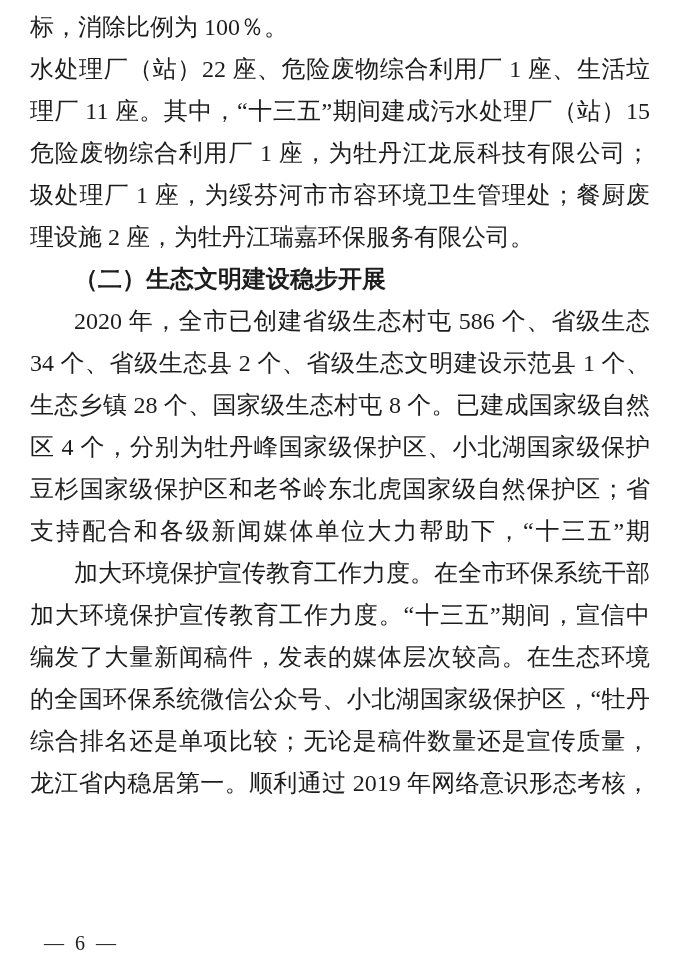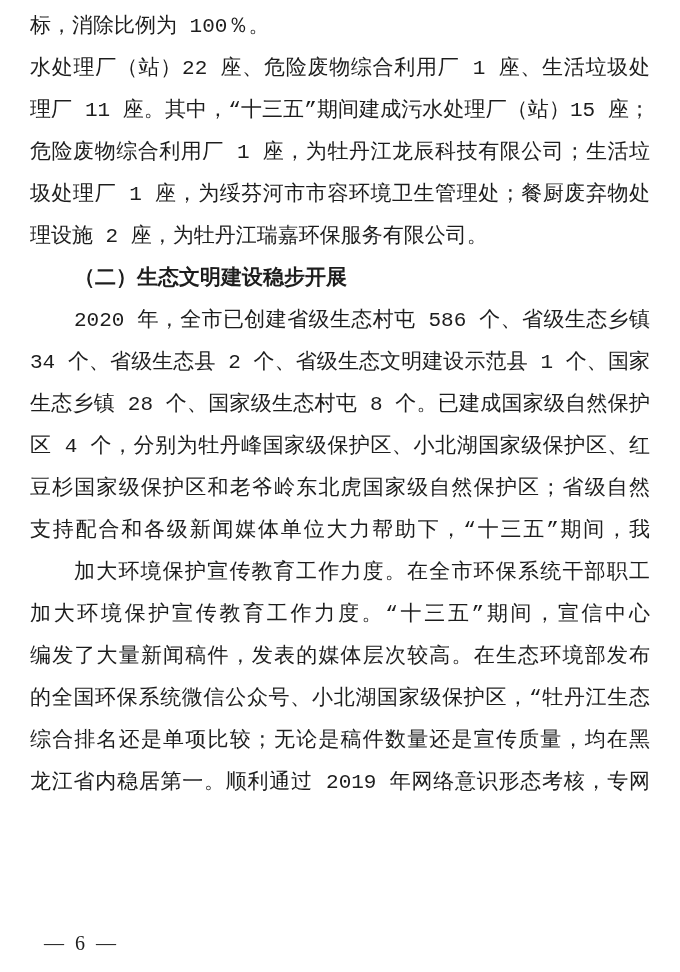--- a/index.html
+++ b/index.html
@@ -20,28 +20,27 @@
     color: #1d1d1d;
     overflow: hidden;
   }
   .content {
     position: absolute;
     left: 30px;
     top: 6px;
     width: 620px;
   }
   .line {
-    font-size: 21px;
+    font-size: 24px;
     line-height: 42px;
     height: 42px;
     text-align: justify;
     text-align-last: justify;
     text-justify: inter-character;
     overflow: hidden;
-    font-family: Liberation Mono, monospace;
   }
   .line.end {
     text-align-last: left;
   }
   .line.indent {
     text-indent: 44px;
   }
   .lead {
     font-weight: bold;
   }

